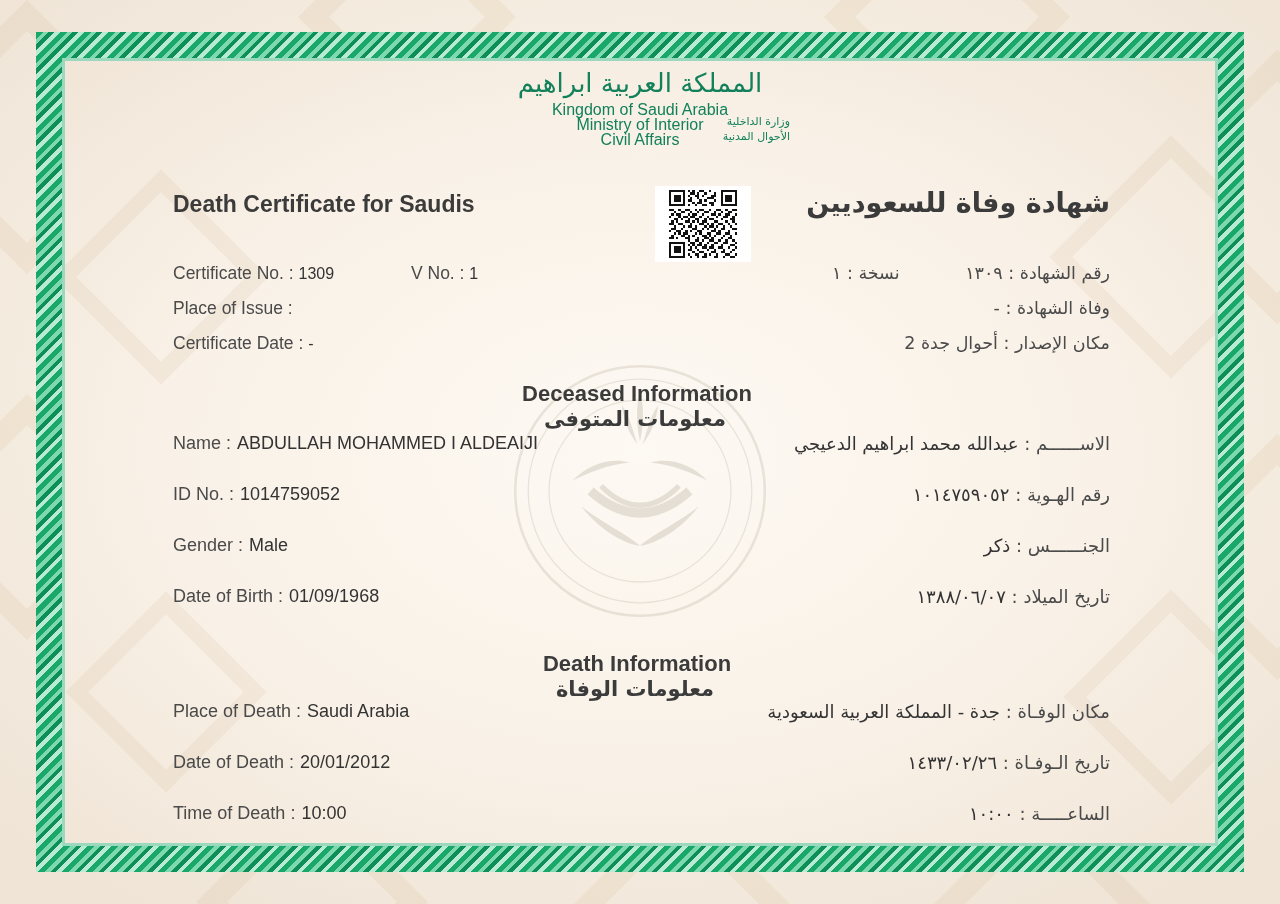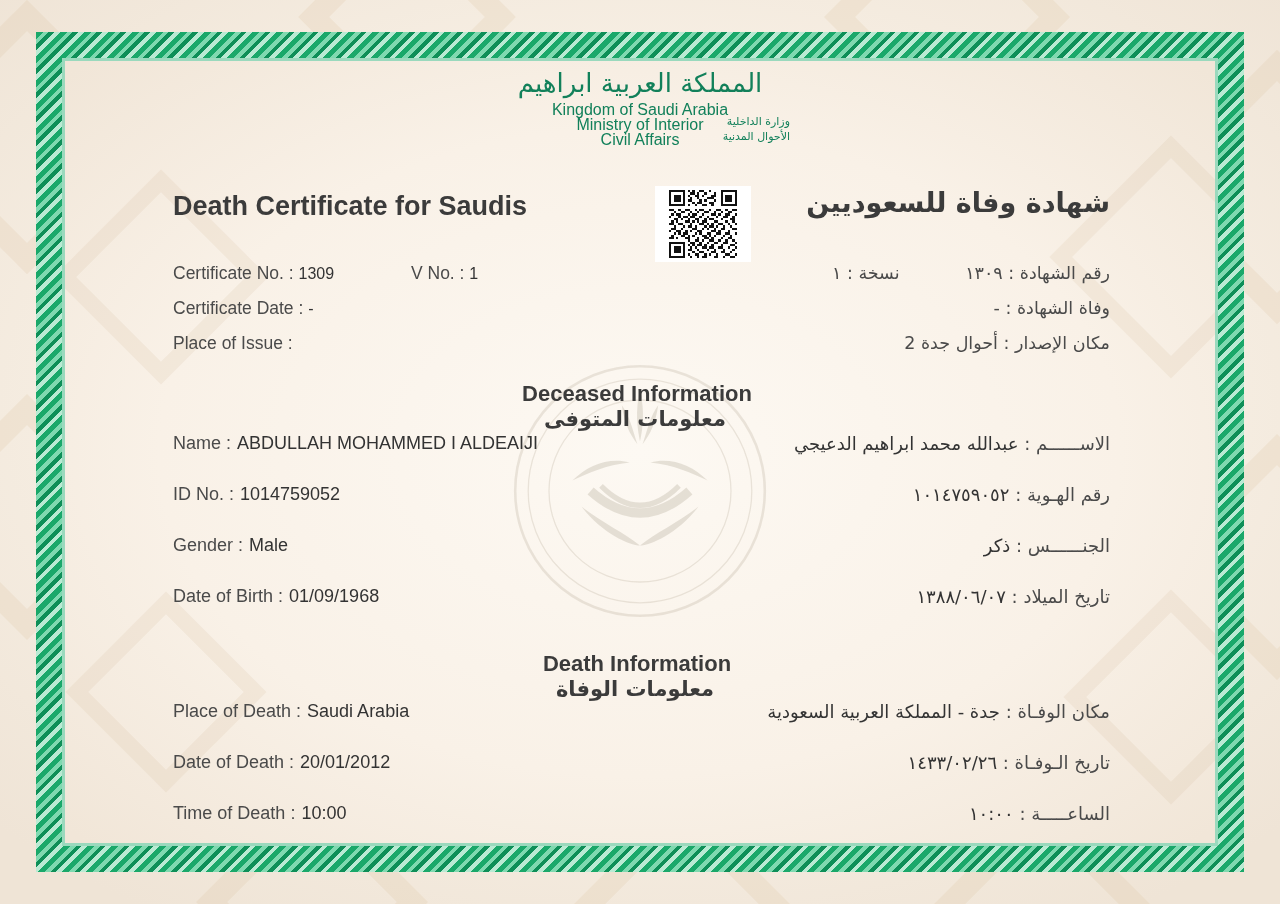--- a/index.html
+++ b/index.html
@@ -138,21 +138,21 @@
     padding: 4px;
     box-sizing: border-box;
   }
   .qr svg { display: block; width: 100%; height: 100%; }
 
   
   .title-en {
     position: absolute;
     left: 108px;
     top: 130px;
-    font-size: 27px;
+    font-size: 23px;
     font-weight: bold;
     color: #3b3b3b;
   }
   .title-ar {
     position: absolute;
     right: 105px;
     top: 126px;
     font-size: 27px;
     font-weight: bold;
     color: #3b3b3b;
@@ -539,26 +539,26 @@
       <div class="title-ar">شهادة وفاة للسعوديين</div>
 
       <div class="meta-en">
         <div class="row">
           <span class="lbl">Certificate No. :</span>
           <span class="val">1309</span>
           <span class="lbl vno">V No. :</span>
           <span class="val">1</span>
         </div>
         <div class="row">
+          <span class="lbl">Place of Issue :</span>
+          <span class="val"></span>
+        </div>
+        <div class="row">
           <span class="lbl">Certificate Date :</span>
           <span class="val">-</span>
-        </div>
-        <div class="row">
-          <span class="lbl">Place of Issue :</span>
-          <span class="val"></span>
         </div>
       </div>
 
       <div class="meta-ar">
         <div class="row">
           <span>رقم الشهادة :</span>
           <span>١٣٠٩</span>
           <span class="nus">نسخة :</span>
           <span>١</span>
         </div>

